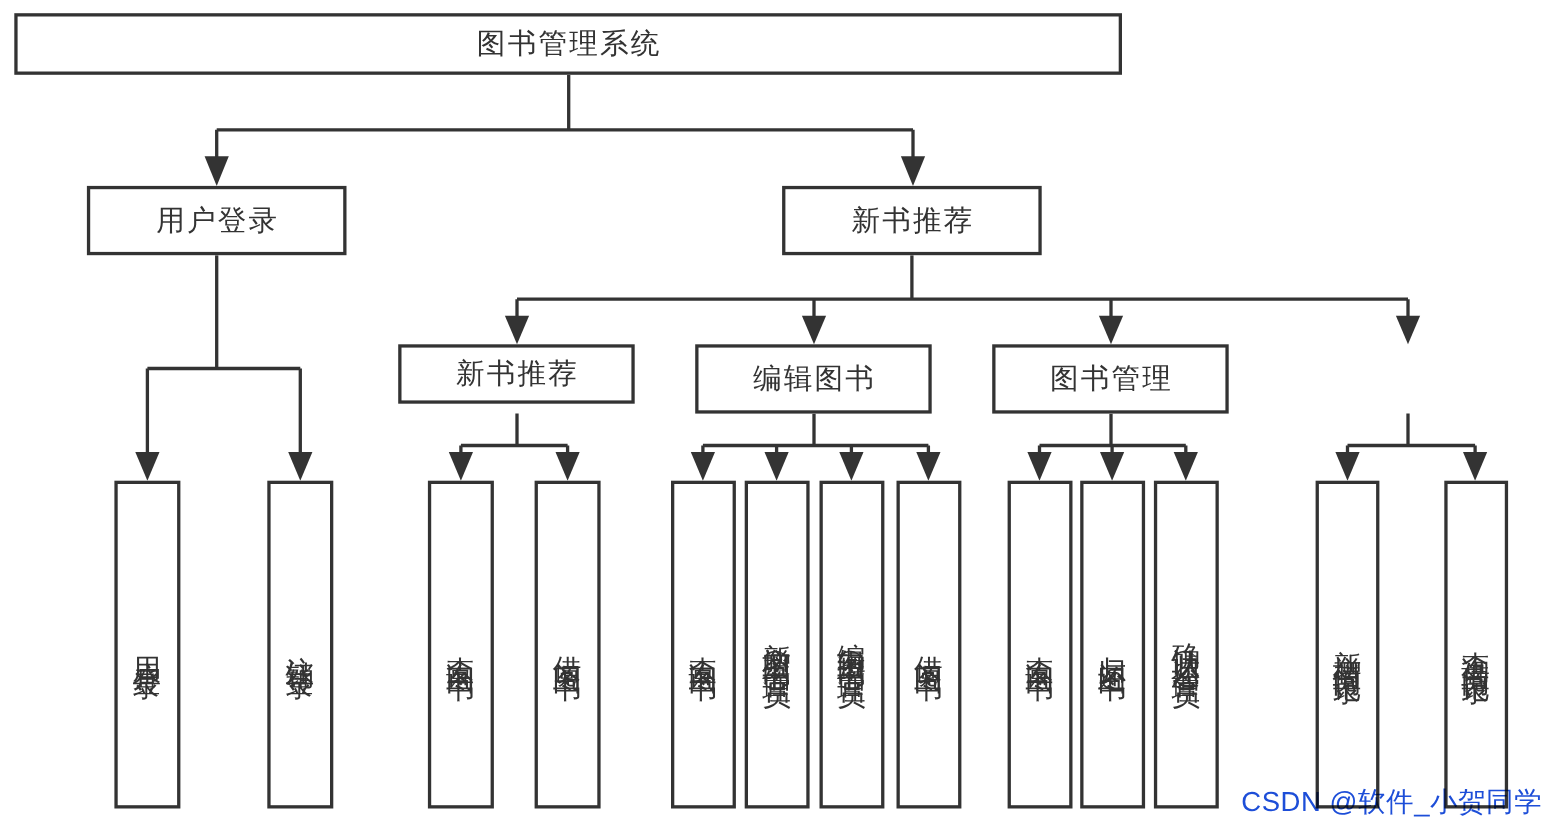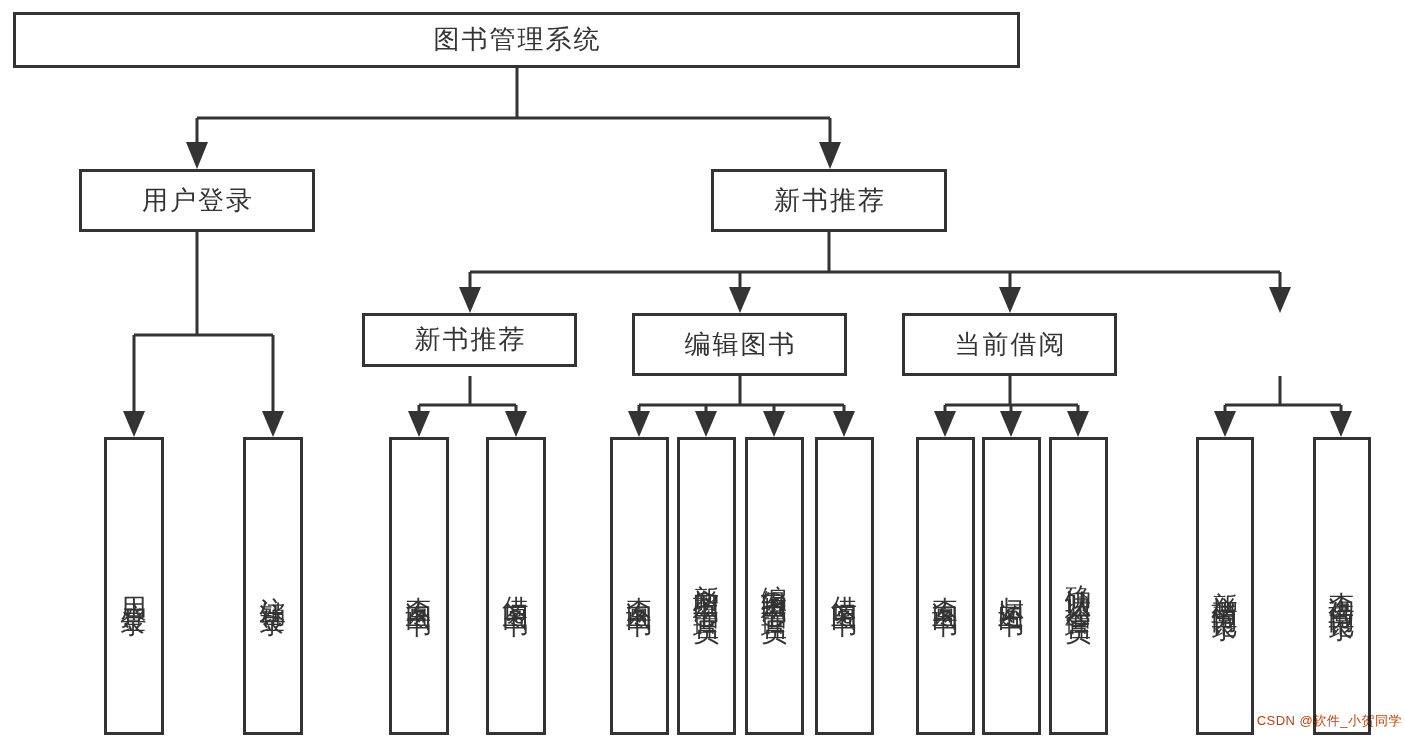--- a/index.html
+++ b/index.html
@@ -44,23 +44,23 @@
     text-orientation: mixed;
     letter-spacing: 5px;
     line-height: 1;
     white-space: nowrap;
   }
   .watermark {
     position: absolute;
     right: 3px;
     top: 712px;
     z-index: 5;
-    font-size: 13px;
+    font-size: 25px;
     letter-spacing: 0.5px;
-    color: #c2410c;
+    color: #1d4ed8;
     mix-blend-mode: multiply;
   }
 </style>
 </head>
 <body>
 
 <div class="canvas">
 
   <svg class="wires" width="1405" height="747" viewBox="0 0 1405 747" xmlns="http://www.w3.org/2000/svg">
 
@@ -137,21 +137,21 @@
     <span>新书推荐</span>
   </div>
 
   <div class="node h" style="left:362px;top:313px;width:215px;height:54px">
     <span>新书推荐</span>
   </div>
   <div class="node h" style="left:632px;top:313px;width:215px;height:63px">
     <span>编辑图书</span>
   </div>
   <div class="node h" style="left:902px;top:313px;width:215px;height:63px">
-    <span>当前借阅</span>
+    <span>图书管理</span>
   </div>
 
   <div class="node vert" style="left:104px;top:437px;width:60px;height:298px">
     <span>用户登录</span>
   </div>
   <div class="node vert" style="left:243px;top:437px;width:60px;height:298px">
     <span>注销登录</span>
   </div>
 
   <div class="node vert" style="left:389px;top:437px;width:60px;height:298px">

